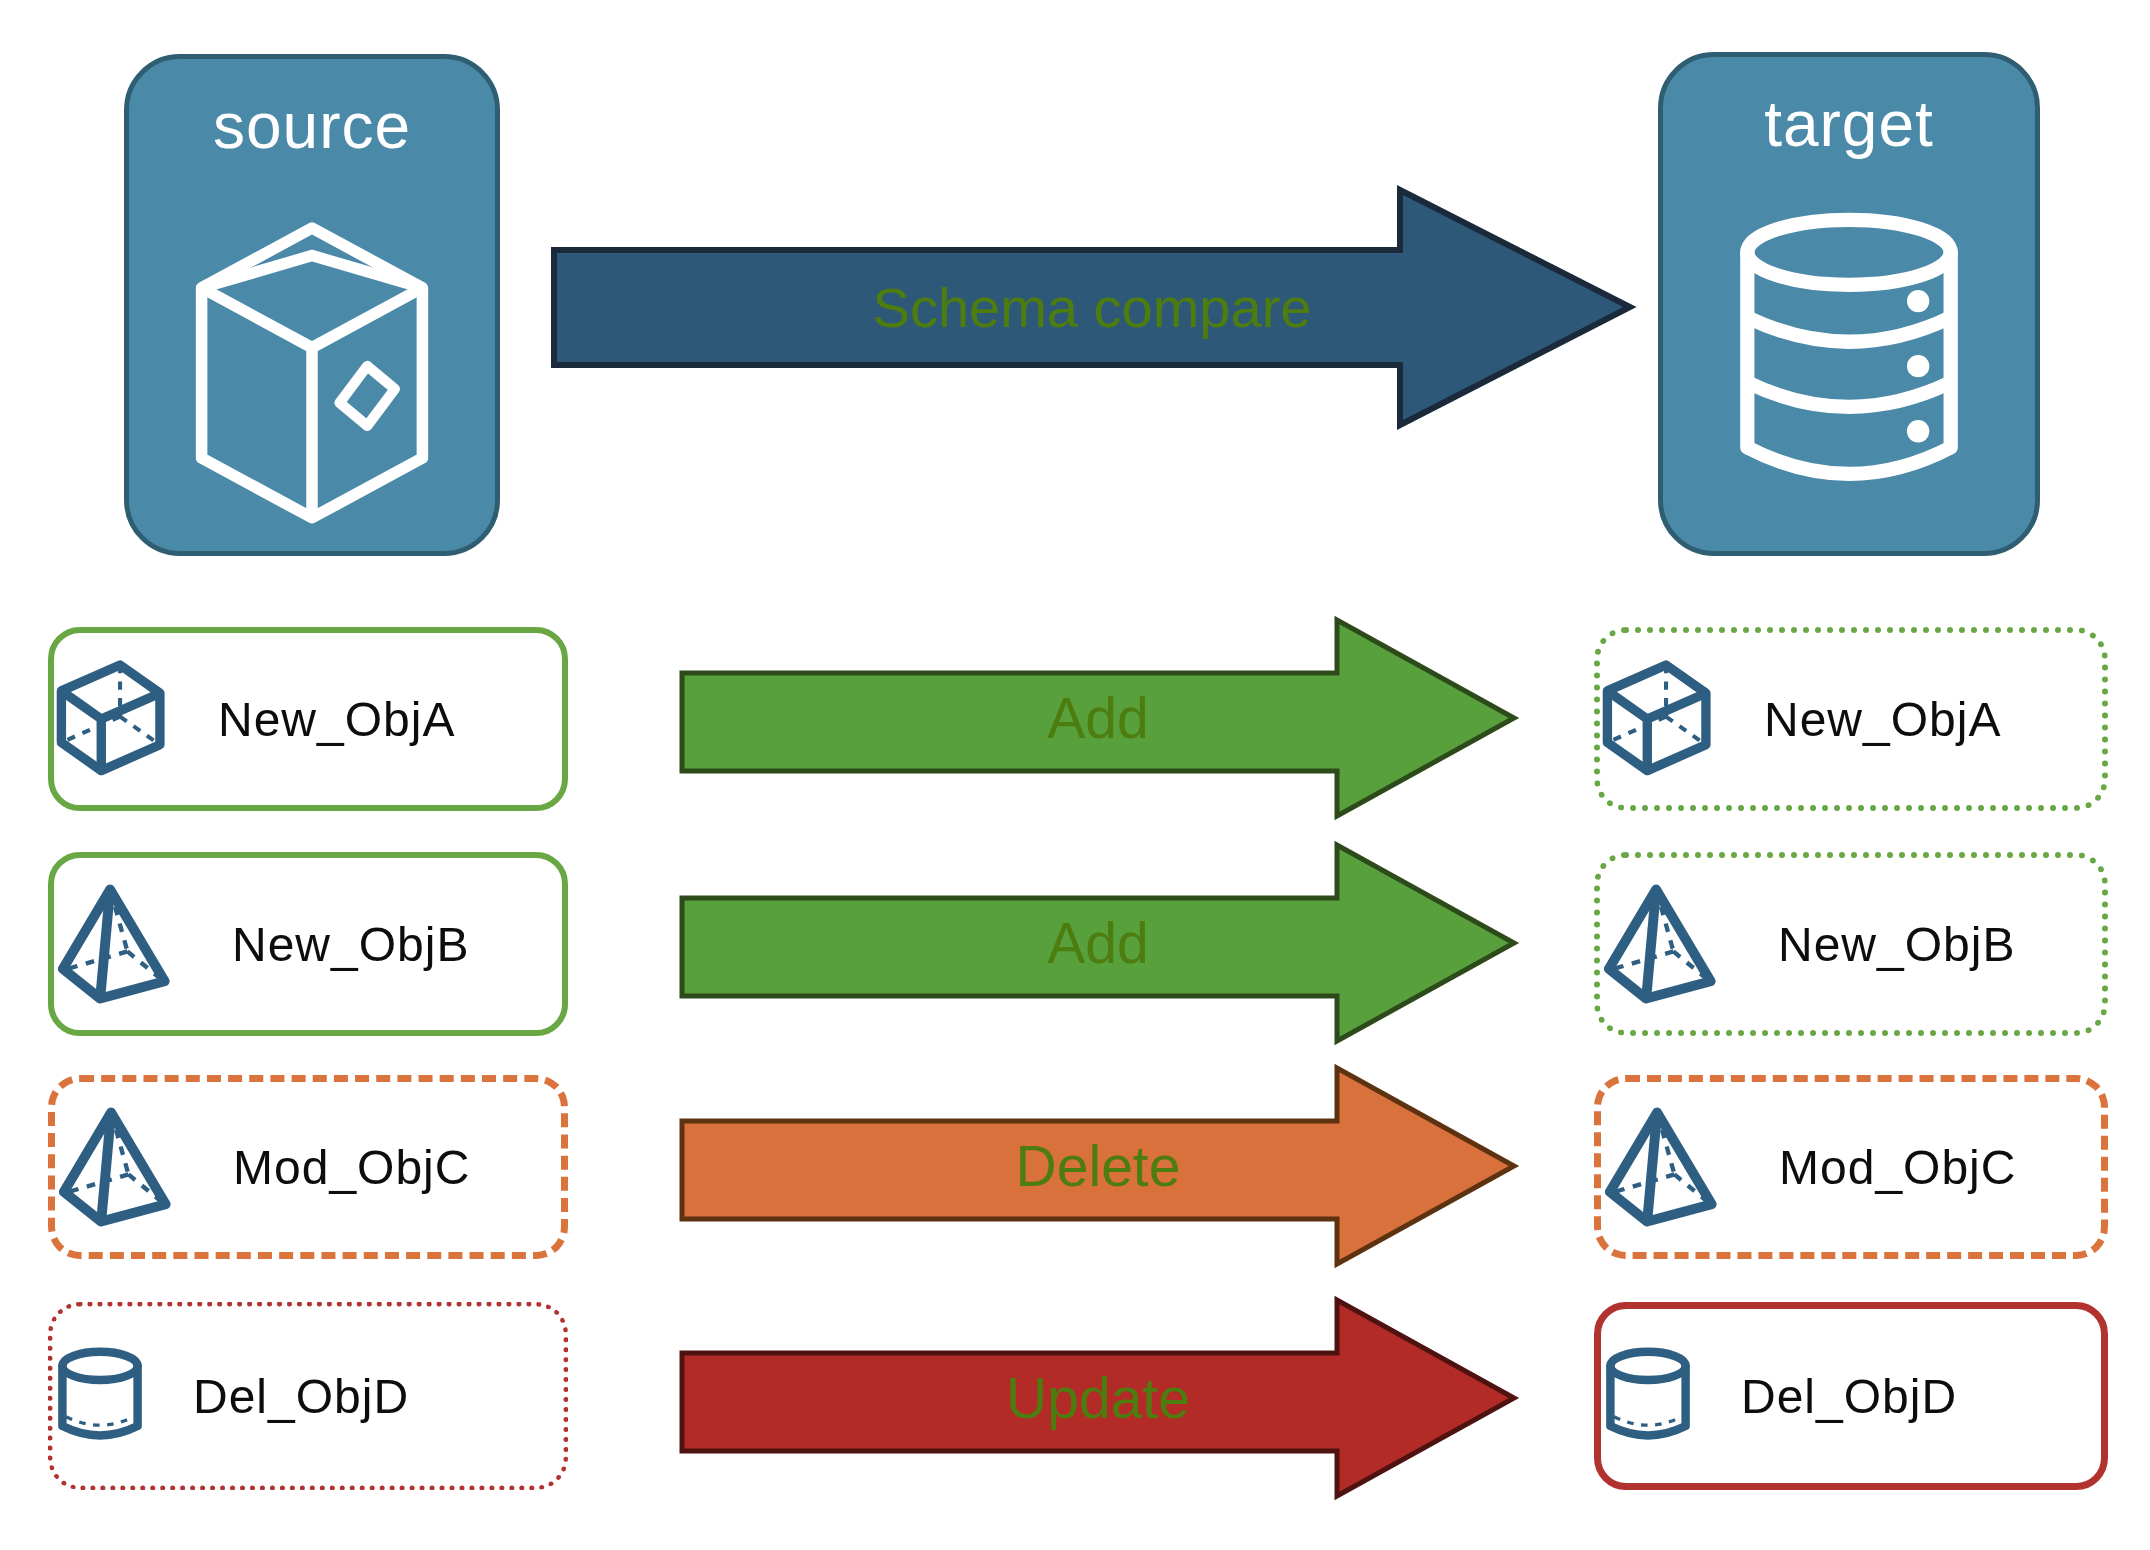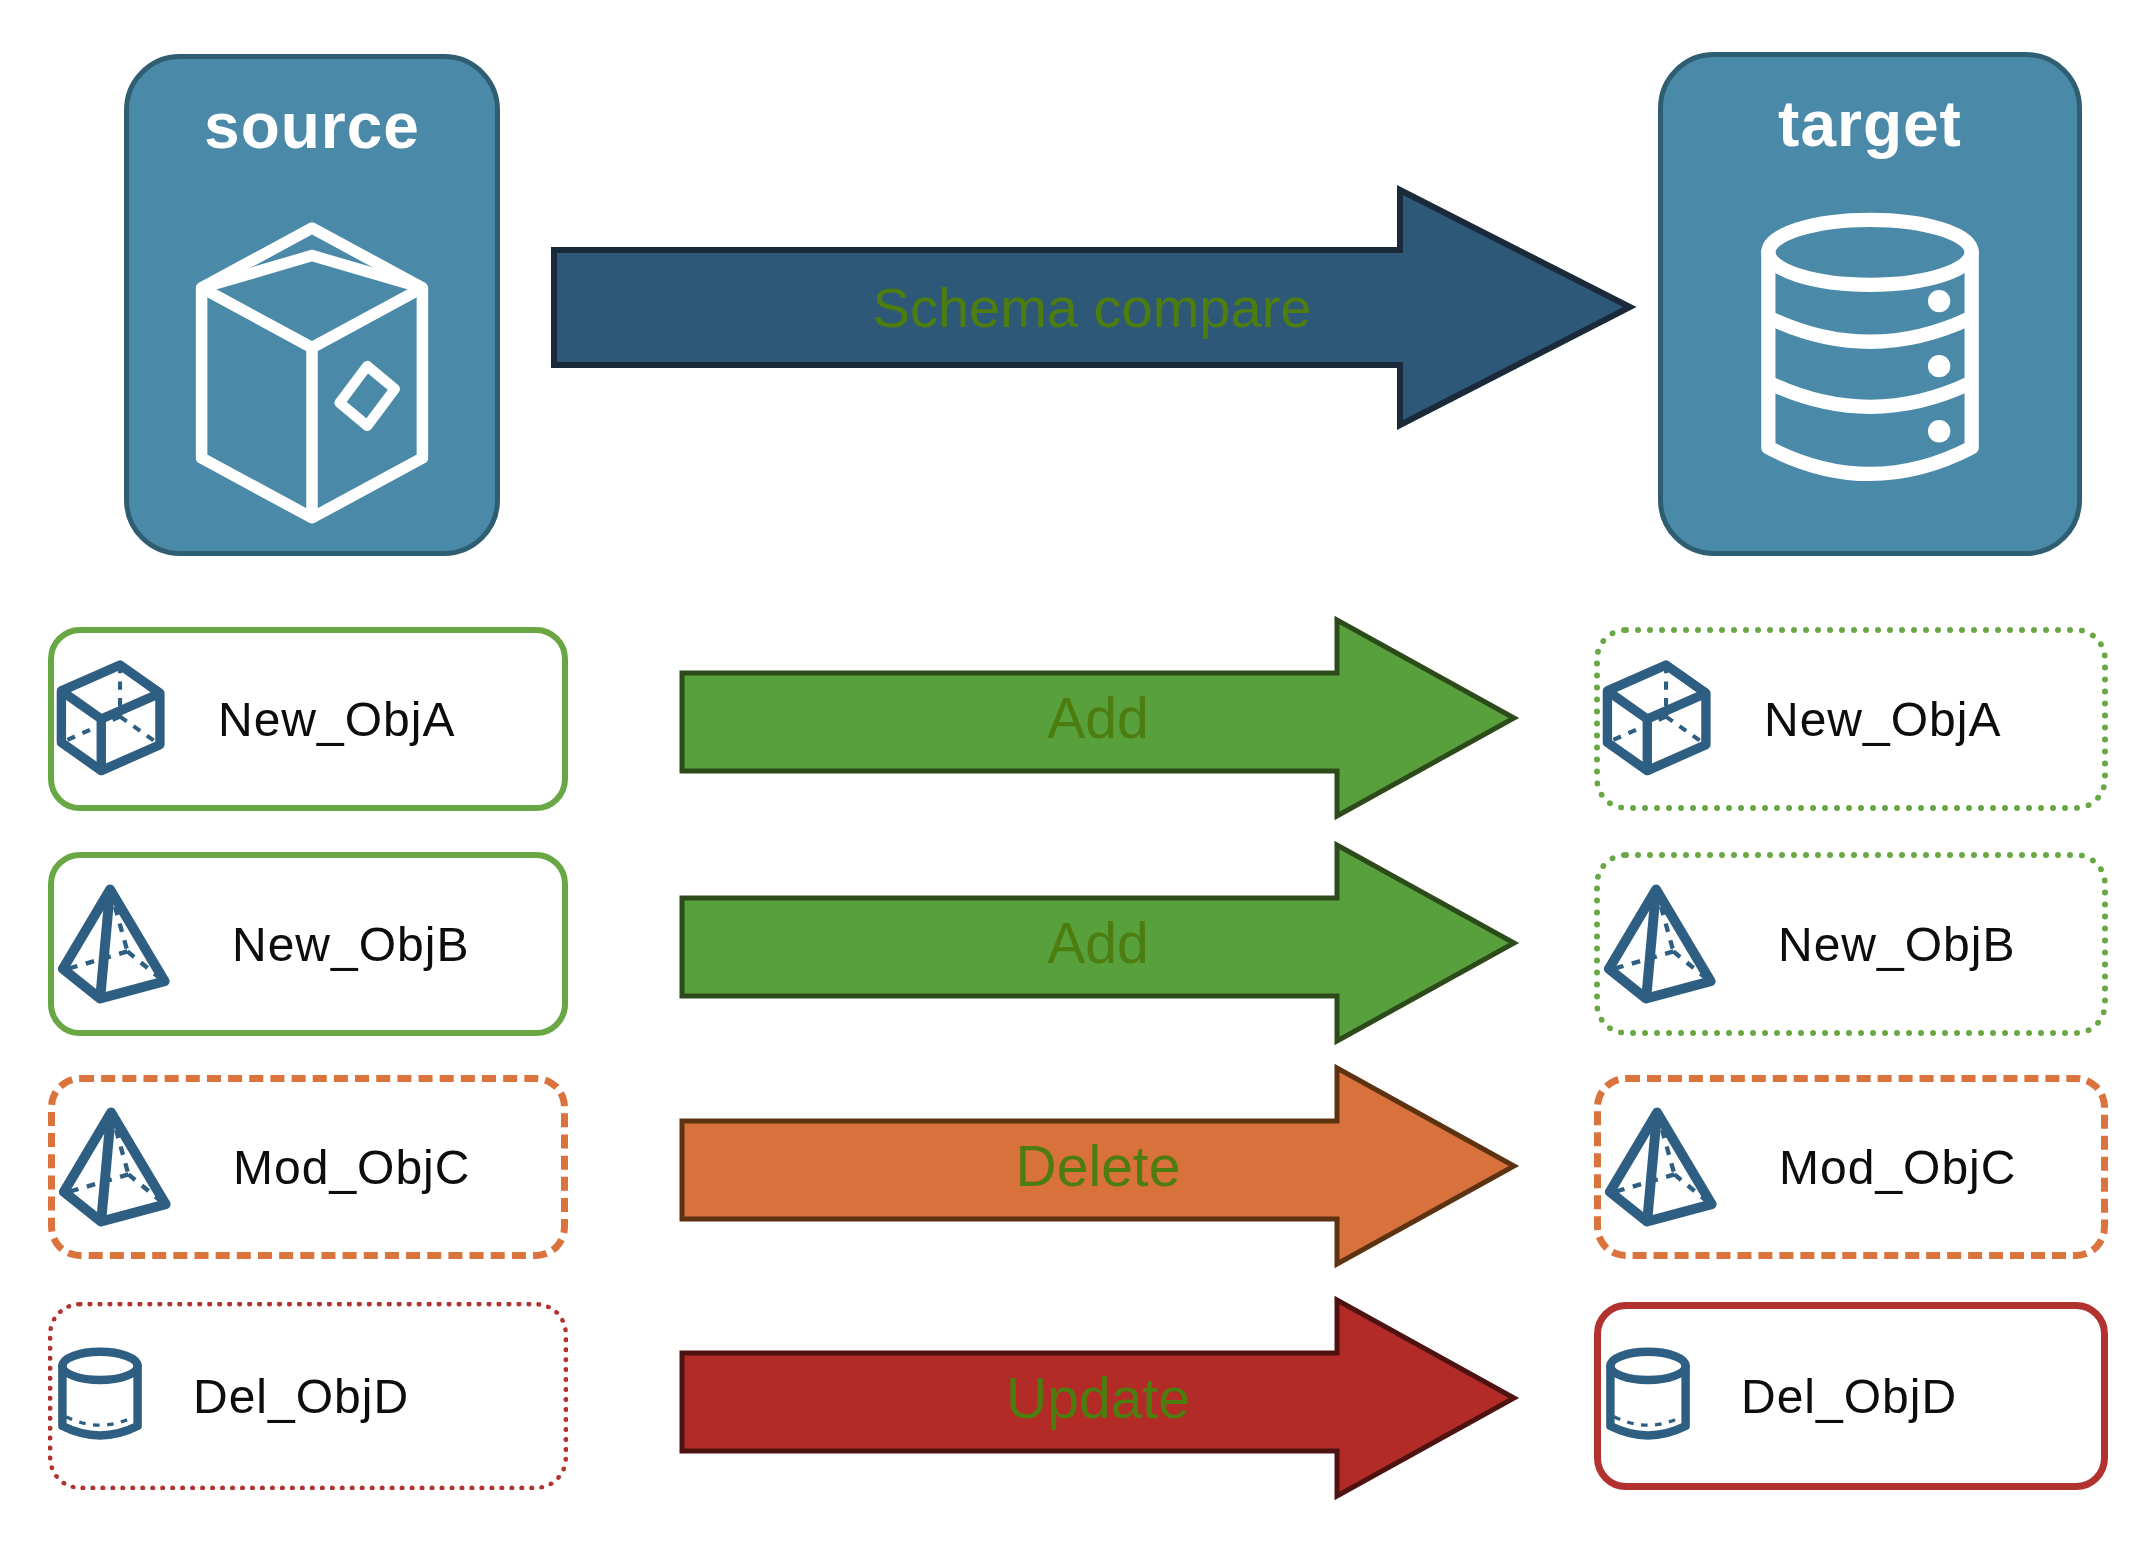--- a/index.html
+++ b/index.html
@@ -7,21 +7,21 @@
     position:relative;width:2150px;height:1550px;background:#ffffff;overflow:hidden;
     font-family:"Liberation Sans", sans-serif;
   }
   
   .node{
     position:absolute;box-sizing:border-box;border-radius:56px;
     background:#4a8aa8;border:5px solid #2f5e72;
     display:flex;flex-direction:column;align-items:center;
   }
   .node-title{
-    color:#ffffff;font-size:64px;font-weight:bold;margin-top:30px;letter-spacing:1px;
+    color:#ffffff;font-size:64px;font-weight:normal;margin-top:30px;letter-spacing:1px;
   }
   .node-icon{color:#ffffff;margin-top:42px;}
   
   .arrow-wrap{position:absolute;}
   .arrow-wrap svg{position:absolute;left:0;top:0;width:100%;height:100%;overflow:visible;}
   .arrow-text{
     position:absolute;inset:0;display:flex;align-items:center;justify-content:center;
     color:#4d7c0f;pointer-events:none;
   }
   .arrow-main polygon{fill:#2e5878;stroke:#1a2a3a;stroke-width:6;stroke-linejoin:miter;}
@@ -98,21 +98,21 @@
       </svg>
   </div>
 
   <div class="arrow-wrap arrow-main" style="left:554px;top:190px;width:1076px;height:235px;">
     <svg viewBox="0 0 1076 235" preserveAspectRatio="none">
       <polygon points="0,60 846,60 846,0 1076,117 846,235 846,175 0,175"></polygon>
     </svg>
     <span class="arrow-text">Schema compare</span>
   </div>
 
-  <div class="node" style="left:1658px;top:52px;width:424px;height:504px;">
+  <div class="node" style="left:1658px;top:52px;width:382px;height:504px;">
     <div class="node-title">target</div>
     <svg class="node-icon" width="244" height="306" viewBox="0 0 120 150">
         <use href="#icon-database"></use>
       </svg>
   </div>
 
   <div class="obj-box b-green-solid" style="left:48px;top:627px;width:520px;height:184px;">
     <svg class="obj-icon" width="118" height="122" viewBox="0 0 100 104">
         <use href="#icon-cube"></use>
       </svg>

